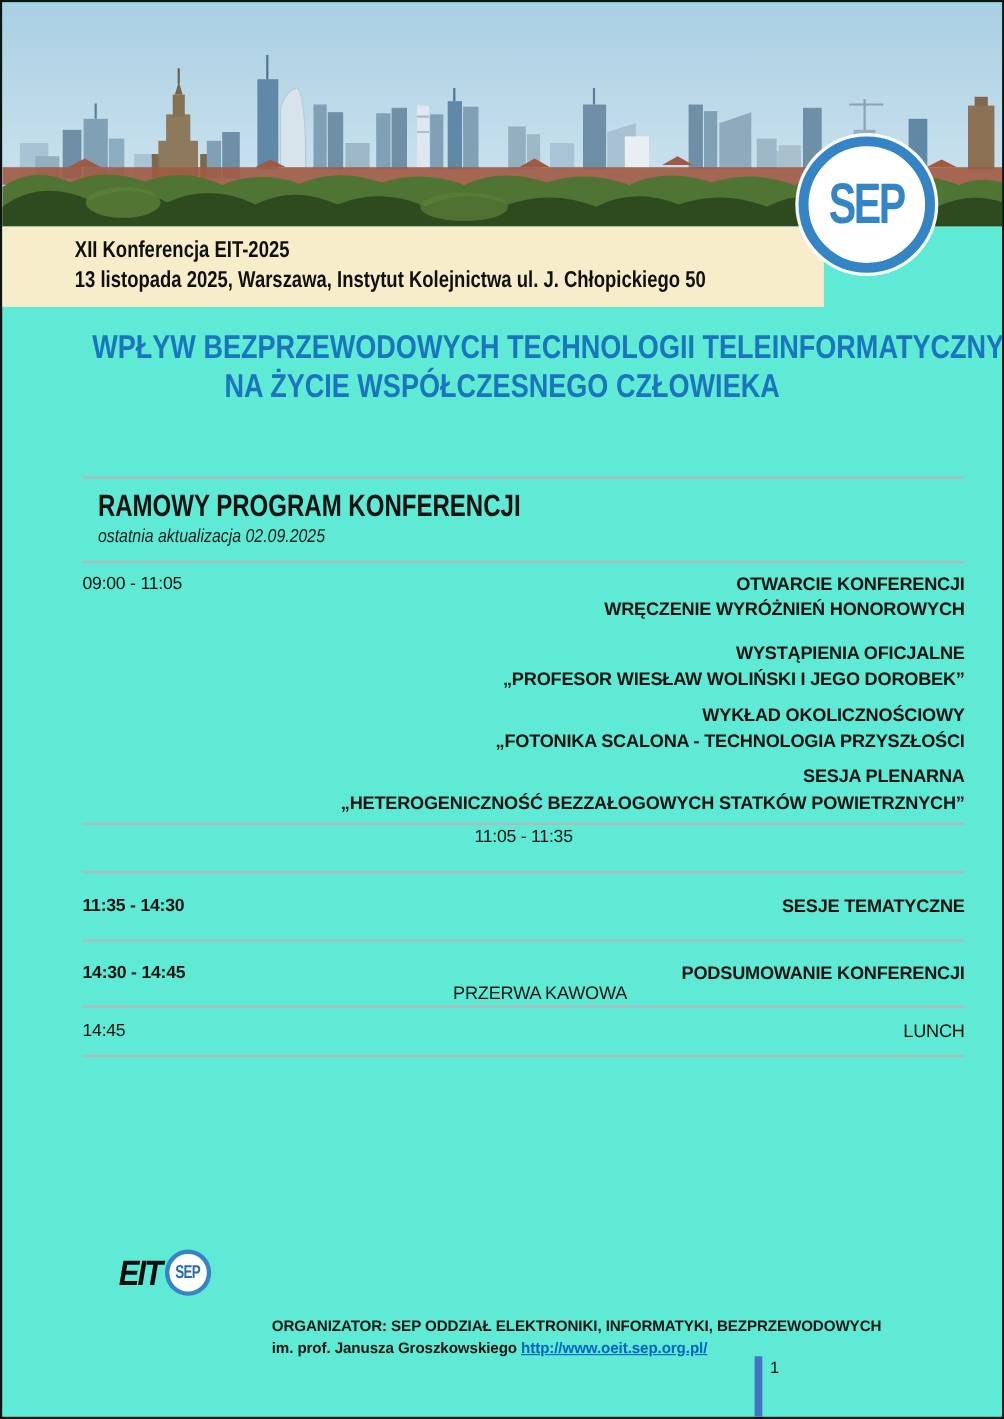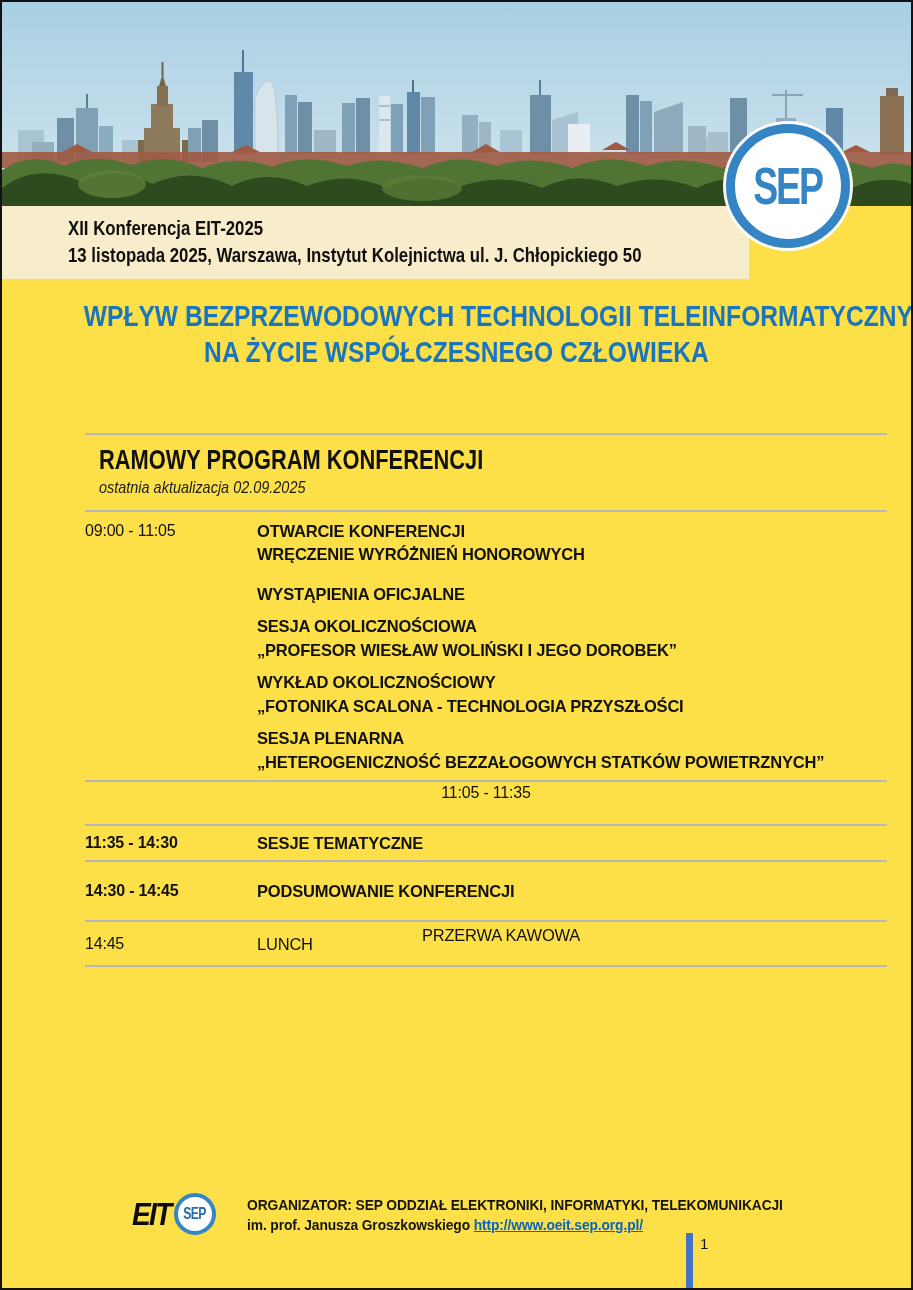--- a/index.html
+++ b/index.html
@@ -1,18 +1,18 @@
 <!DOCTYPE html>
 <html><head>
 <meta charset="utf-8">
 <style>
   html,body{margin:0;padding:0;background:#e8e8e8;}
   .page{
     position:relative; width:913px; height:1290px; margin:0 auto;
-    background:#fde047; border:2px solid #121212; box-sizing:border-box;
+    background:#5eead4; border:2px solid #121212; box-sizing:border-box;
     font-family:"Liberation Sans", sans-serif; color:#161616; overflow:hidden;
   }
   
   .photo{position:absolute; left:0; top:0; width:909px; height:204px; overflow:visible;}
   .photo svg{display:block;}
   .sep-logo{
     position:absolute; left:724px; top:122px; width:106px; height:106px;
     background:#ffffff; border:9px solid #3585c5; border-radius:50%;
     box-shadow:0 0 0 3px rgba(255,255,255,.95);
     display:flex; align-items:center; justify-content:center; z-index:5;
@@ -30,46 +30,46 @@
     font-weight:700; font-size:21px; line-height:27px; color:#101010;
     transform:scaleX(.8); transform-origin:left center; white-space:nowrap;
   }
   
   .title{
     position:absolute; left:0; top:296px; width:909px; text-align:center;
     color:#1b75bc; font-weight:700; font-size:30px; line-height:36px;
     transform:scaleX(.82); transform-origin:center top; white-space:nowrap;
   }
   
-  .program{position:absolute; left:83px; top:431px; width:802px;}
+  .program{position:absolute; left:73px; top:431px; width:802px;}
   .rule{height:2px; background:#b4b8bc;}
   .prog-heading{
     margin:10px 0 0 14px; font-size:28px; line-height:30px; font-weight:700;
     color:#111; transform:scaleX(.78); transform-origin:left center; white-space:nowrap;
   }
   .prog-updated{
     margin:3px 0 12px 14px; font-size:17px; line-height:20px; font-style:italic;
     color:#1c1c1c; transform:scaleX(.85); transform-origin:left center; white-space:nowrap;
   }
   .row{display:flex; align-items:flex-start; padding:8px 0 6px;}
   .srow{display:flex; align-items:center;}
-  .srow.h42{height:42px;flex-direction:column;} .srow.h47{height:34px;} .srow.h43{height:58px;} .srow.h39{height:43px;}
+  .srow.h42{height:42px;flex-direction:column;} .srow.h47{height:60px;} .srow.h43{height:58px;} .srow.h39{height:43px;}
   .time{
     flex:0 0 142px; font-size:16px; line-height:22px;
     letter-spacing:-0.2px; color:#121212;
   }
   .time.bold{font-weight:700;}
-  .cell{margin-left:30px; flex:1;}
+  .cell{margin-left:30px; flex:1;text-align:right;}
   .row-label{font-size:16.5px; line-height:22px; letter-spacing:-0.2px; color:#121212;}
   .row-label.bold{font-weight:700;}
   .sub{font-size:16.5px; line-height:24px; font-weight:700; letter-spacing:-0.2px; color:#121212;}
   .sub.first-gap{margin-top:16px;}
   .sub.group-start{margin-top:8px;}
   
-  .eit-logo{position:absolute; left:106px; top:1191px; display:flex; align-items:center;margin-left:24px;}
+  .eit-logo{position:absolute; left:106px; top:1134px; display:flex; align-items:center;}
   .eit-text{
     font-weight:700; font-style:italic; font-size:32px; letter-spacing:-2px; color:#0c0c0c;
     transform:scaleX(.88); transform-origin:left center;
   }
   .mini-sep{
     width:34px; height:34px; margin-left:-2px; background:#fff;
     border:4px solid #3585c5; border-radius:50%;
     display:flex; align-items:center; justify-content:center;
   }
   .mini-sep span{
@@ -196,21 +196,20 @@
     <div class="prog-heading">RAMOWY PROGRAM KONFERENCJI</div>
     <div class="prog-updated">ostatnia aktualizacja 02.09.2025</div>
     <div class="rule"></div>
 
     <div class="row">
       <div class="time">09:00 - 11:05</div>
       <div class="cell">
         <div class="row-label bold">OTWARCIE KONFERENCJI</div>
         <div class="sub">WRĘCZENIE WYRÓŻNIEŃ HONOROWYCH</div>
         <div class="sub first-gap">WYSTĄPIENIA OFICJALNE</div>
-        <div class="sub group-start">SESJA OKOLICZNOŚCIOWA</div>
         <div class="sub">„PROFESOR WIESŁAW WOLIŃSKI I JEGO DOROBEK”</div>
         <div class="sub group-start">WYKŁAD OKOLICZNOŚCIOWY</div>
         <div class="sub">„FOTONIKA SCALONA - TECHNOLOGIA PRZYSZŁOŚCI</div>
         <div class="sub group-start">SESJA PLENARNA</div>
         <div class="sub">„HETEROGENICZNOŚĆ BEZZAŁOGOWYCH STATKÓW POWIETRZNYCH”</div>
       </div>
     </div>
 
     <div class="rule"></div>
     <div class="srow h42">
@@ -246,21 +245,21 @@
     <div class="rule"></div>
   </div>
 
   <div class="eit-logo">
     <span class="eit-text">EIT</span>
     <span class="mini-sep">
       <span>SEP</span>
     </span>
   </div>
   <div class="org">
-    <div>ORGANIZATOR: SEP ODDZIAŁ ELEKTRONIKI, INFORMATYKI, TELEKOMUNIKACJI</div>
+    <div>ORGANIZATOR: SEP ODDZIAŁ ELEKTRONIKI, INFORMATYKI, BEZPRZEWODOWYCH</div>
     <div>
       <span>im. prof. Janusza Groszkowskiego</span>
       <a href="#">http://www.oeit.sep.org.pl/</a>
     </div>
   </div>
   <div class="pagebar"></div>
   <div class="pagenum">1</div>
 
 </div>
 

